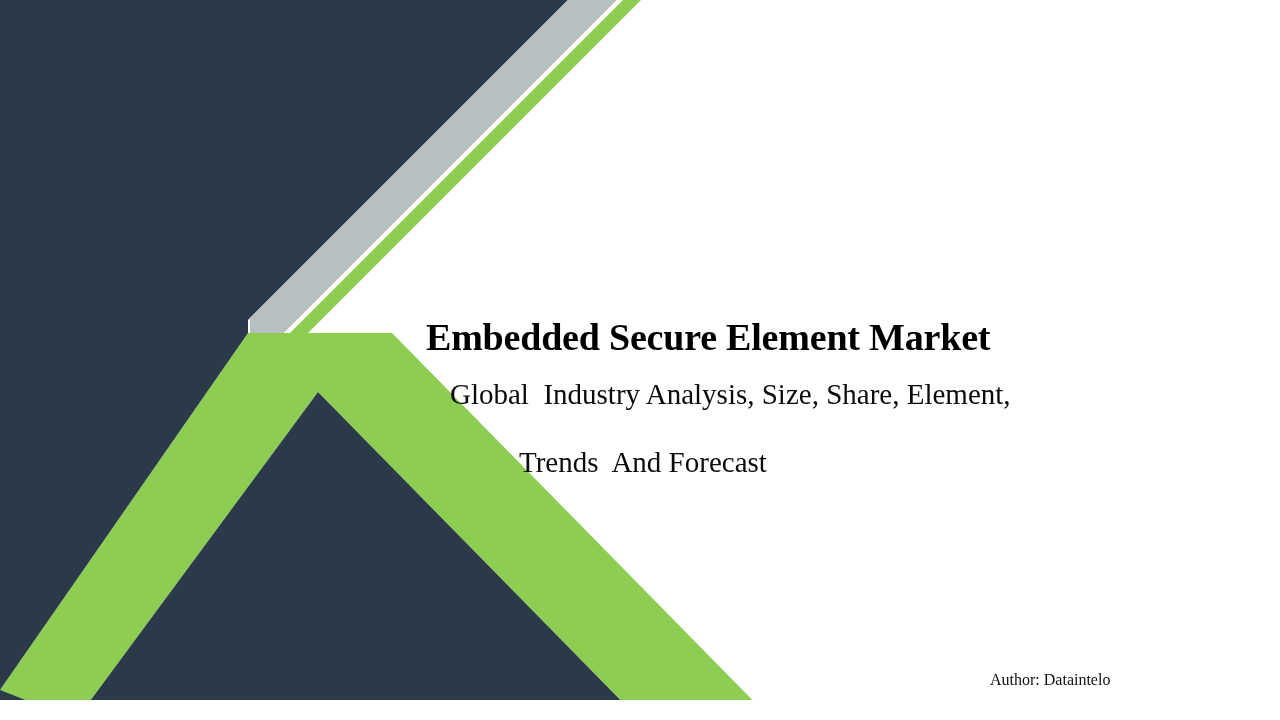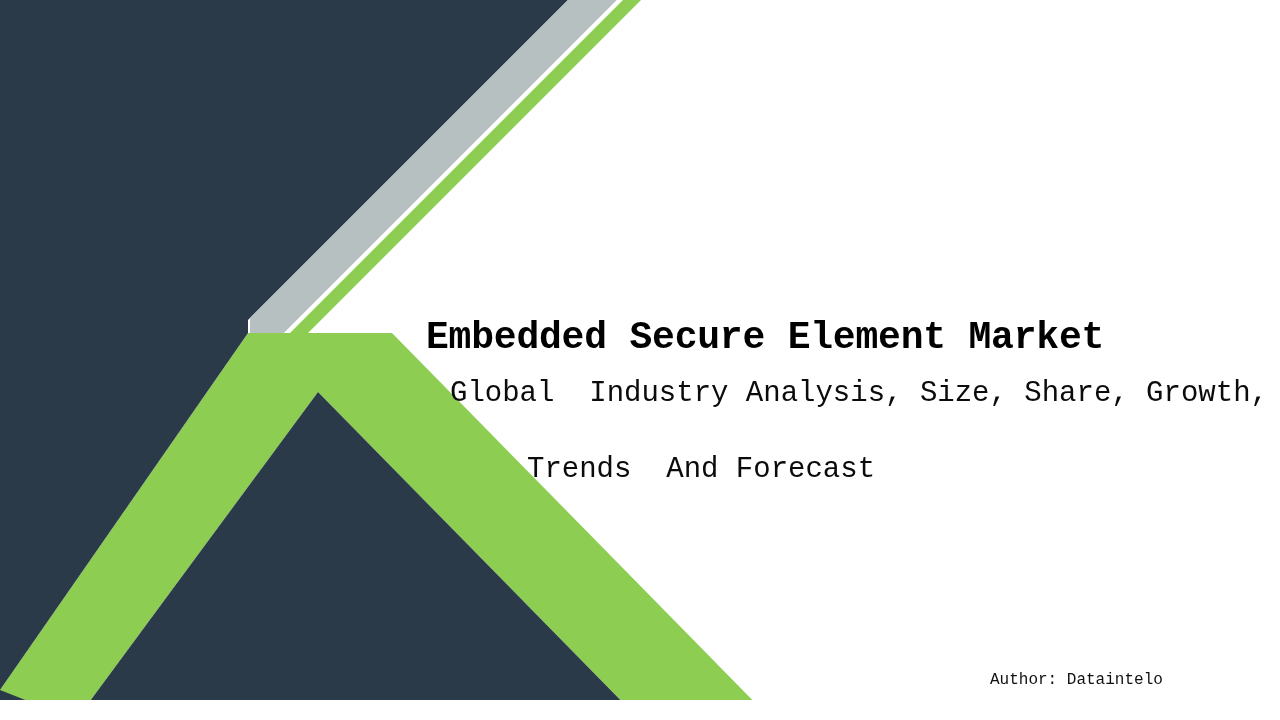--- a/index.html
+++ b/index.html
@@ -6,21 +6,21 @@
     margin: 0;
     padding: 0;
     background: #ffffff;
   }
   #slide {
     position: relative;
     width: 1280px;
     height: 700px;
     overflow: hidden;
     background: #ffffff;
-    font-family: Liberation Mono, monospace;
+    font-family: Liberation Serif, serif;
   }
   #bg-art {
     position: absolute;
     left: 0;
     top: 0;
     width: 1280px;
     height: 720px;
     display: block;
   }
   .text-layer {
@@ -53,21 +53,21 @@
     font-weight: normal;
     line-height: 1.2;
     color: #0b0b0b;
     white-space: pre;
   }
   #subtitle-line-2 {
     position: absolute;
     left: 511px;
     top: 437px;
     width: 700px;
-    margin: 16px;
+    margin: 8px;
     font-size: 29px;
     font-weight: normal;
     line-height: 1.2;
     color: #0b0b0b;
     white-space: pre;
   }
   #author {
     position: absolute;
     left: 990px;
     top: 671px;
@@ -102,21 +102,21 @@
     <polygon points="318,392 640,720 76,720" fill="#2b3a48"></polygon>
 
     <polygon points="0,720 76,720 0,690" fill="#2b3a48"></polygon>
 
   </svg>
 
   <div class="text-layer">
 
     <h1 id="title">Embedded Secure Element Market</h1>
 
-    <p id="subtitle-line-1">Global  Industry Analysis, Size, Share, Growth,</p>
+    <p id="subtitle-line-1">Global  Industry Analysis, Size, Share, Element,</p>
 
     <p id="subtitle-line-2">Trends  And Forecast</p>
 
     <p id="author">Author: Dataintelo</p>
 
   </div>
 
 </div>
 
 </body></html>

